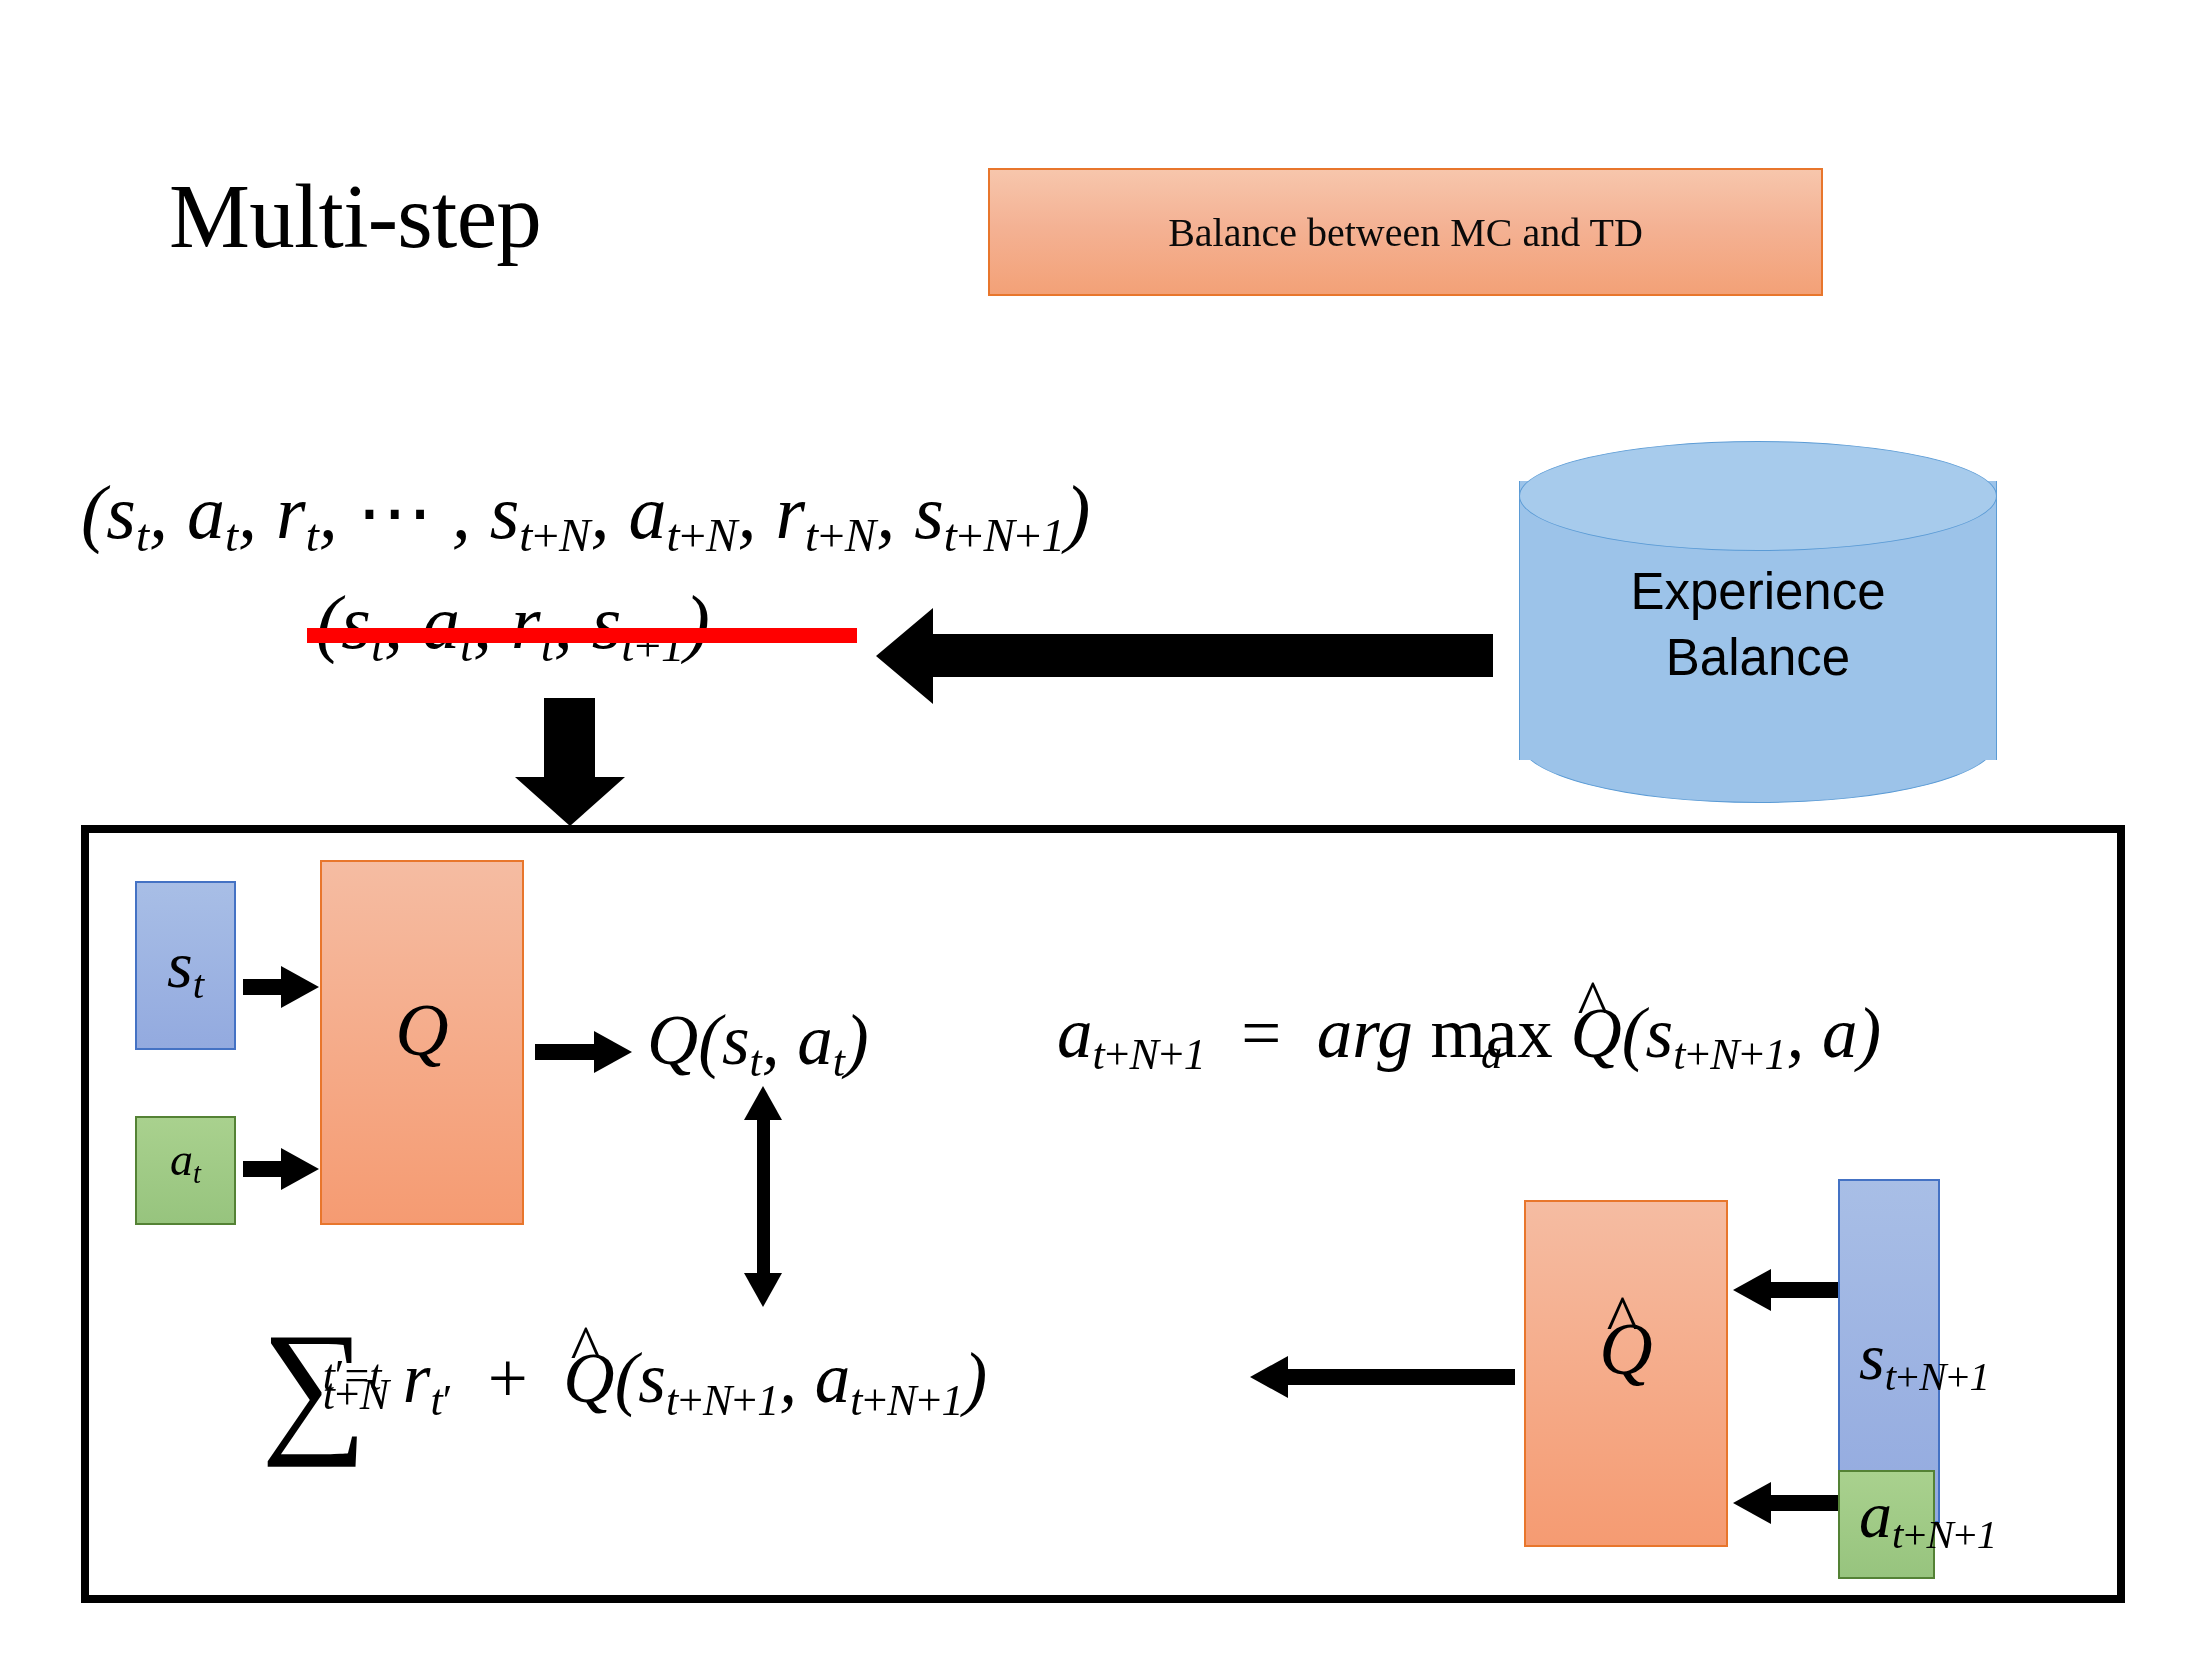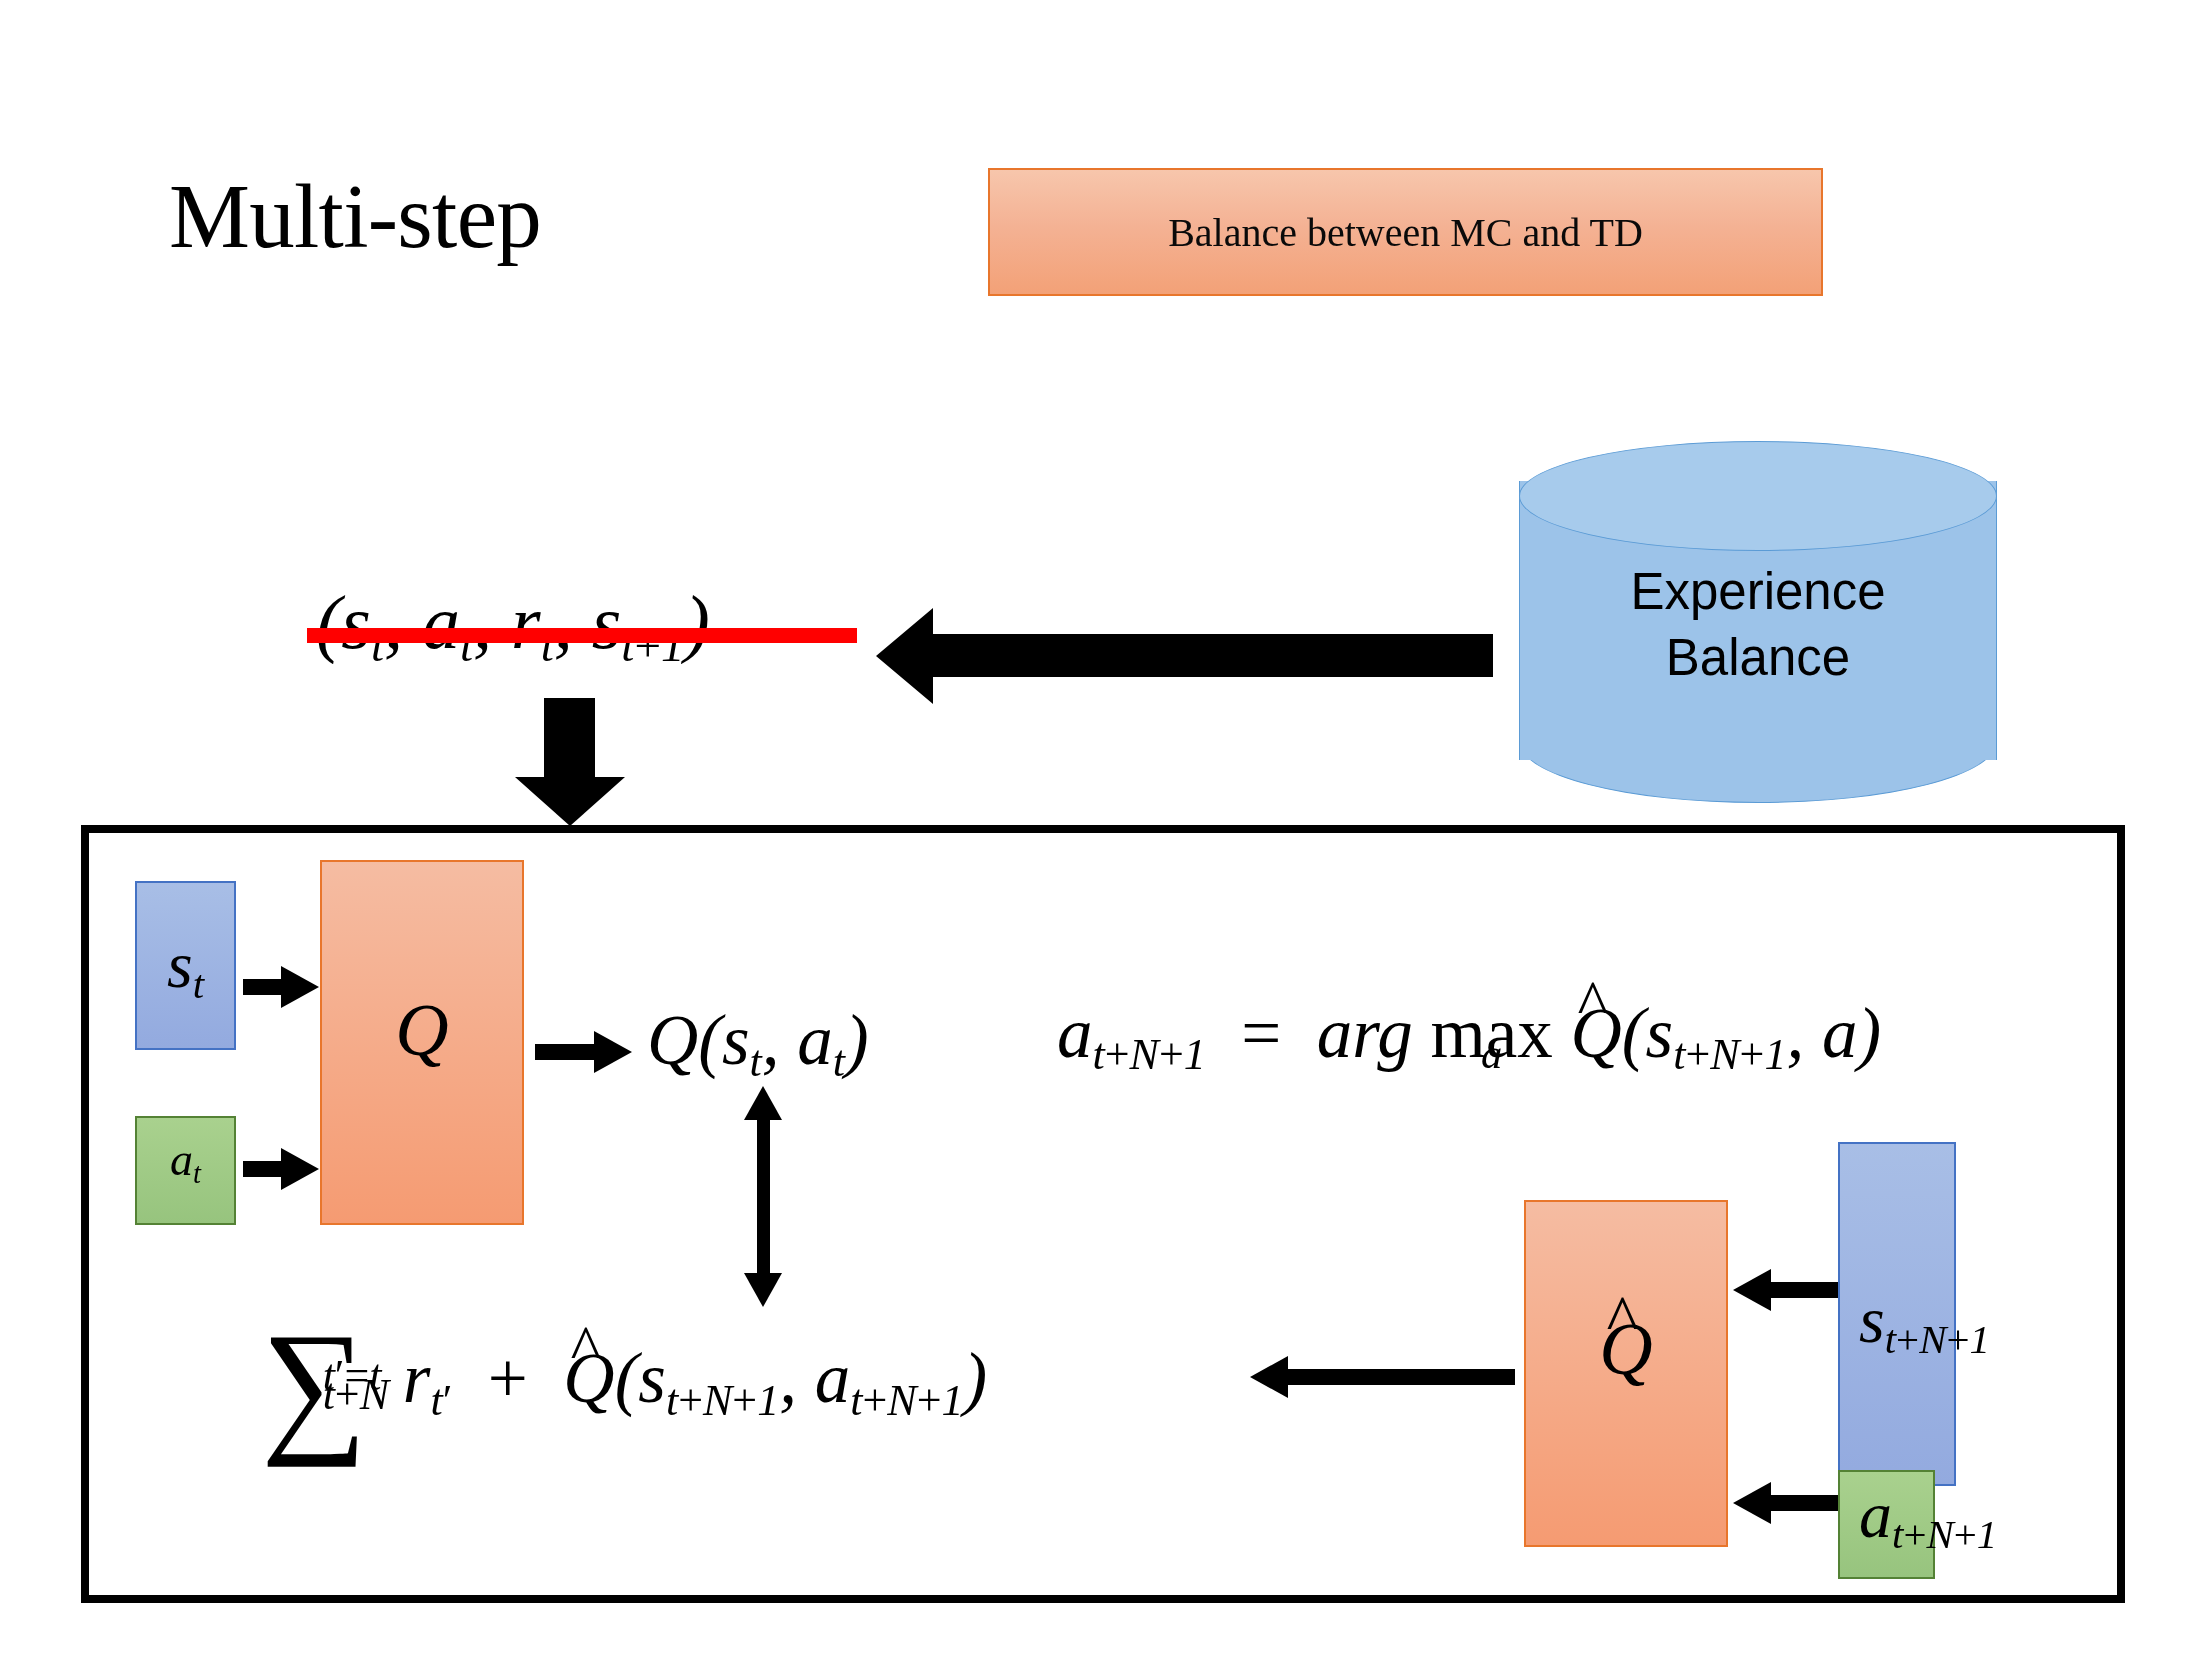--- a/index.html
+++ b/index.html
@@ -238,21 +238,21 @@
   .box-label {
     position: absolute;
     left: 0; right: 0;
     text-align: center;
   }
 
   #box-st   { left: 135px; top: 881px; width: 101px; height: 169px; }
   #box-at   { left: 135px; top: 1116px; width: 101px; height: 109px; }
   #box-q    { left: 320px; top: 860px; width: 204px; height: 365px; }
   #box-qhat { left: 1524px; top: 1200px; width: 204px; height: 347px; }
-  #box-stn  { left: 1838px; top: 1142px; width: 118px; height: 344px; }
+  #box-stn  { left: 1838px; top: 1179px; width: 102px; height: 344px; }
   #box-atn  { left: 1838px; top: 1470px; width: 97px; height: 109px; }
 
   #label-st   { top: 49px;  font-size: 66px; }
   #label-at   { top: 19px;   font-size: 46px; }
   #label-q    { top: 131px; font-size: 74px; }
   #label-qhat { top: 110px; font-size: 74px; }
   #label-stn  { left: 19px; right: auto; top: 143px; font-size: 66px; text-align: left; white-space: nowrap; }
   #label-atn  { left: 19px; right: auto; top: 10.3px;  font-size: 66px; text-align: left; white-space: nowrap; }
 
   
@@ -313,20 +313,23 @@
 <body>
 
 <div id="canvas">
 
   <div class="abs math up" id="title">Multi-step</div>
 
   <div class="abs" id="banner">
     <span id="banner-text">Balance between MC and TD</span>
   </div>
 
+  <div class="abs math" id="tuple-full">
+    (<i>s</i><sub class="idx">t</sub>, <i>a</i><sub class="idx">t</sub>, <i>r</i><sub class="idx">t</sub>, <span class="up">⋯</span> , <i>s</i><sub class="idx">t<span class="op">+</span>N</sub>, <i>a</i><sub class="idx">t<span class="op">+</span>N</sub>, <i>r</i><sub class="idx">t<span class="op">+</span>N</sub>, <i>s</i><sub class="idx">t<span class="op">+</span>N<span class="op">+</span>1</sub>)
+  </div>
 
   <div class="abs" id="tuple-single-wrap">
     <div class="math" id="tuple-single">
       (<i>s</i><sub class="idx">t</sub>, <i>a</i><sub class="idx">t</sub>, <i>r</i><sub class="idx">t</sub>, <i>s</i><sub class="idx">t<span class="op">+</span>1</sub>)
     </div>
     <div id="strike"></div>
   </div>
 
   <div class="harrow-left" id="arrow-buffer-to-tuple">
     <div class="shaft"></div>

